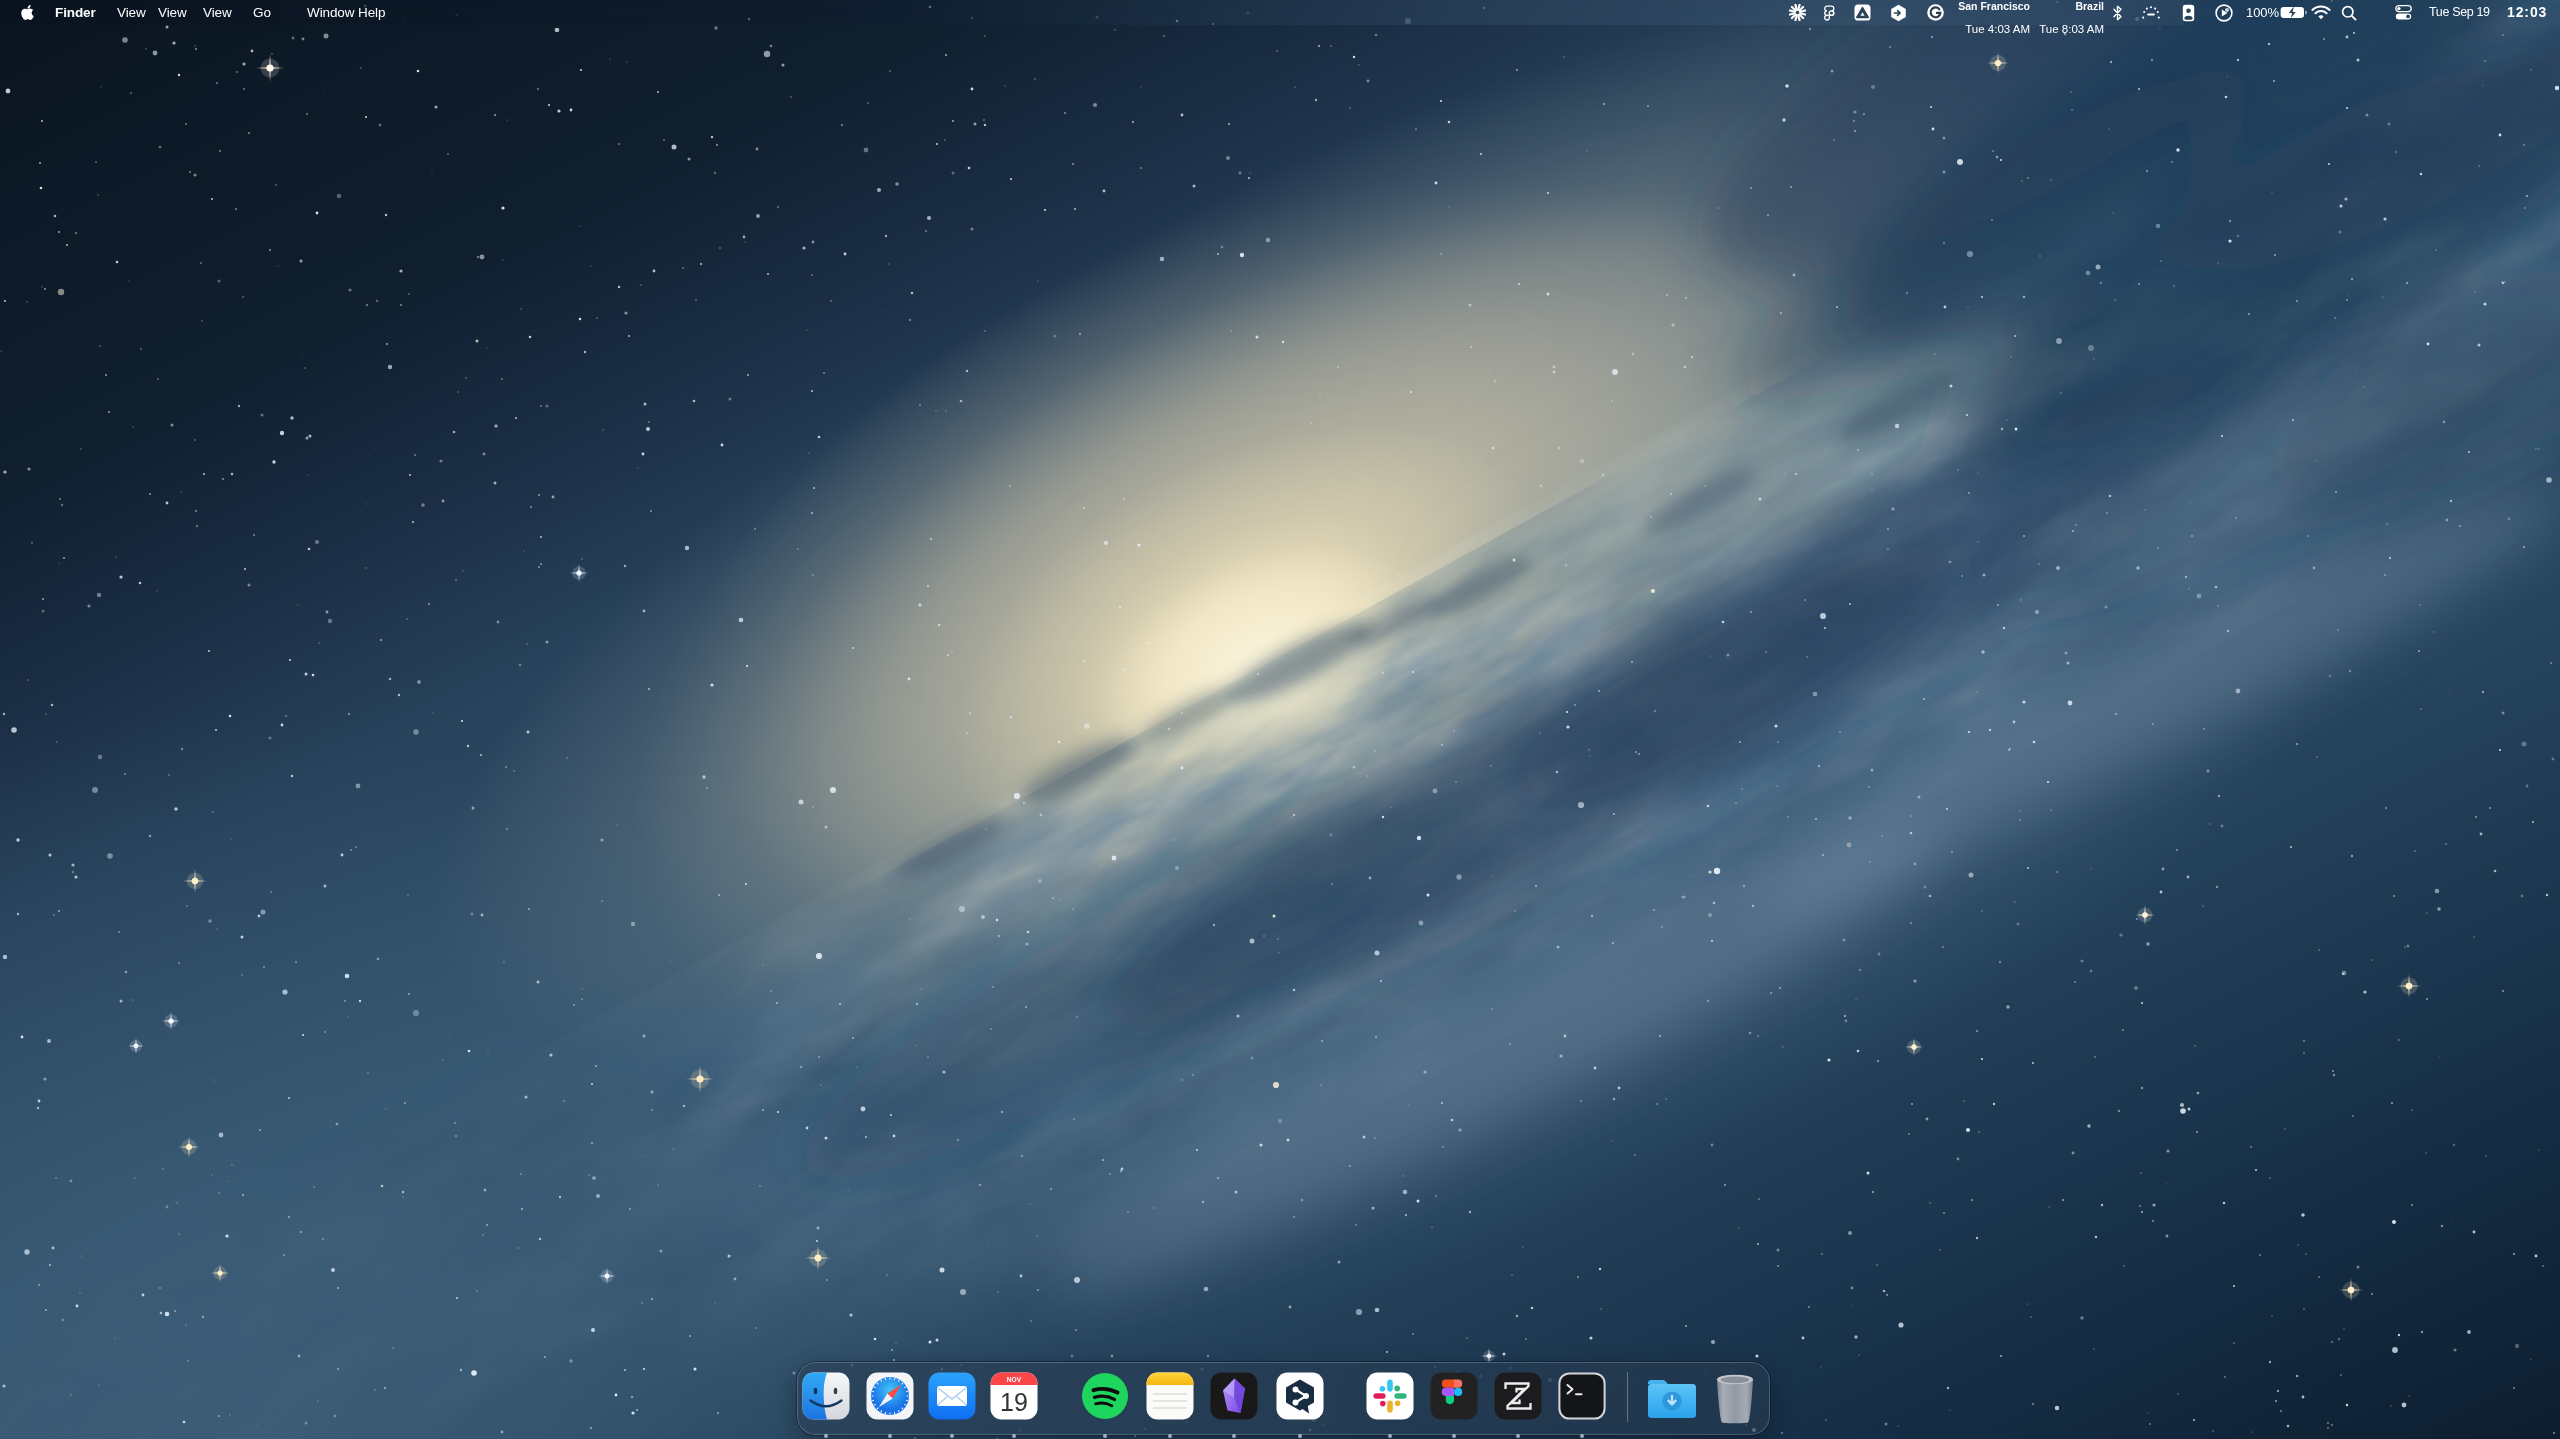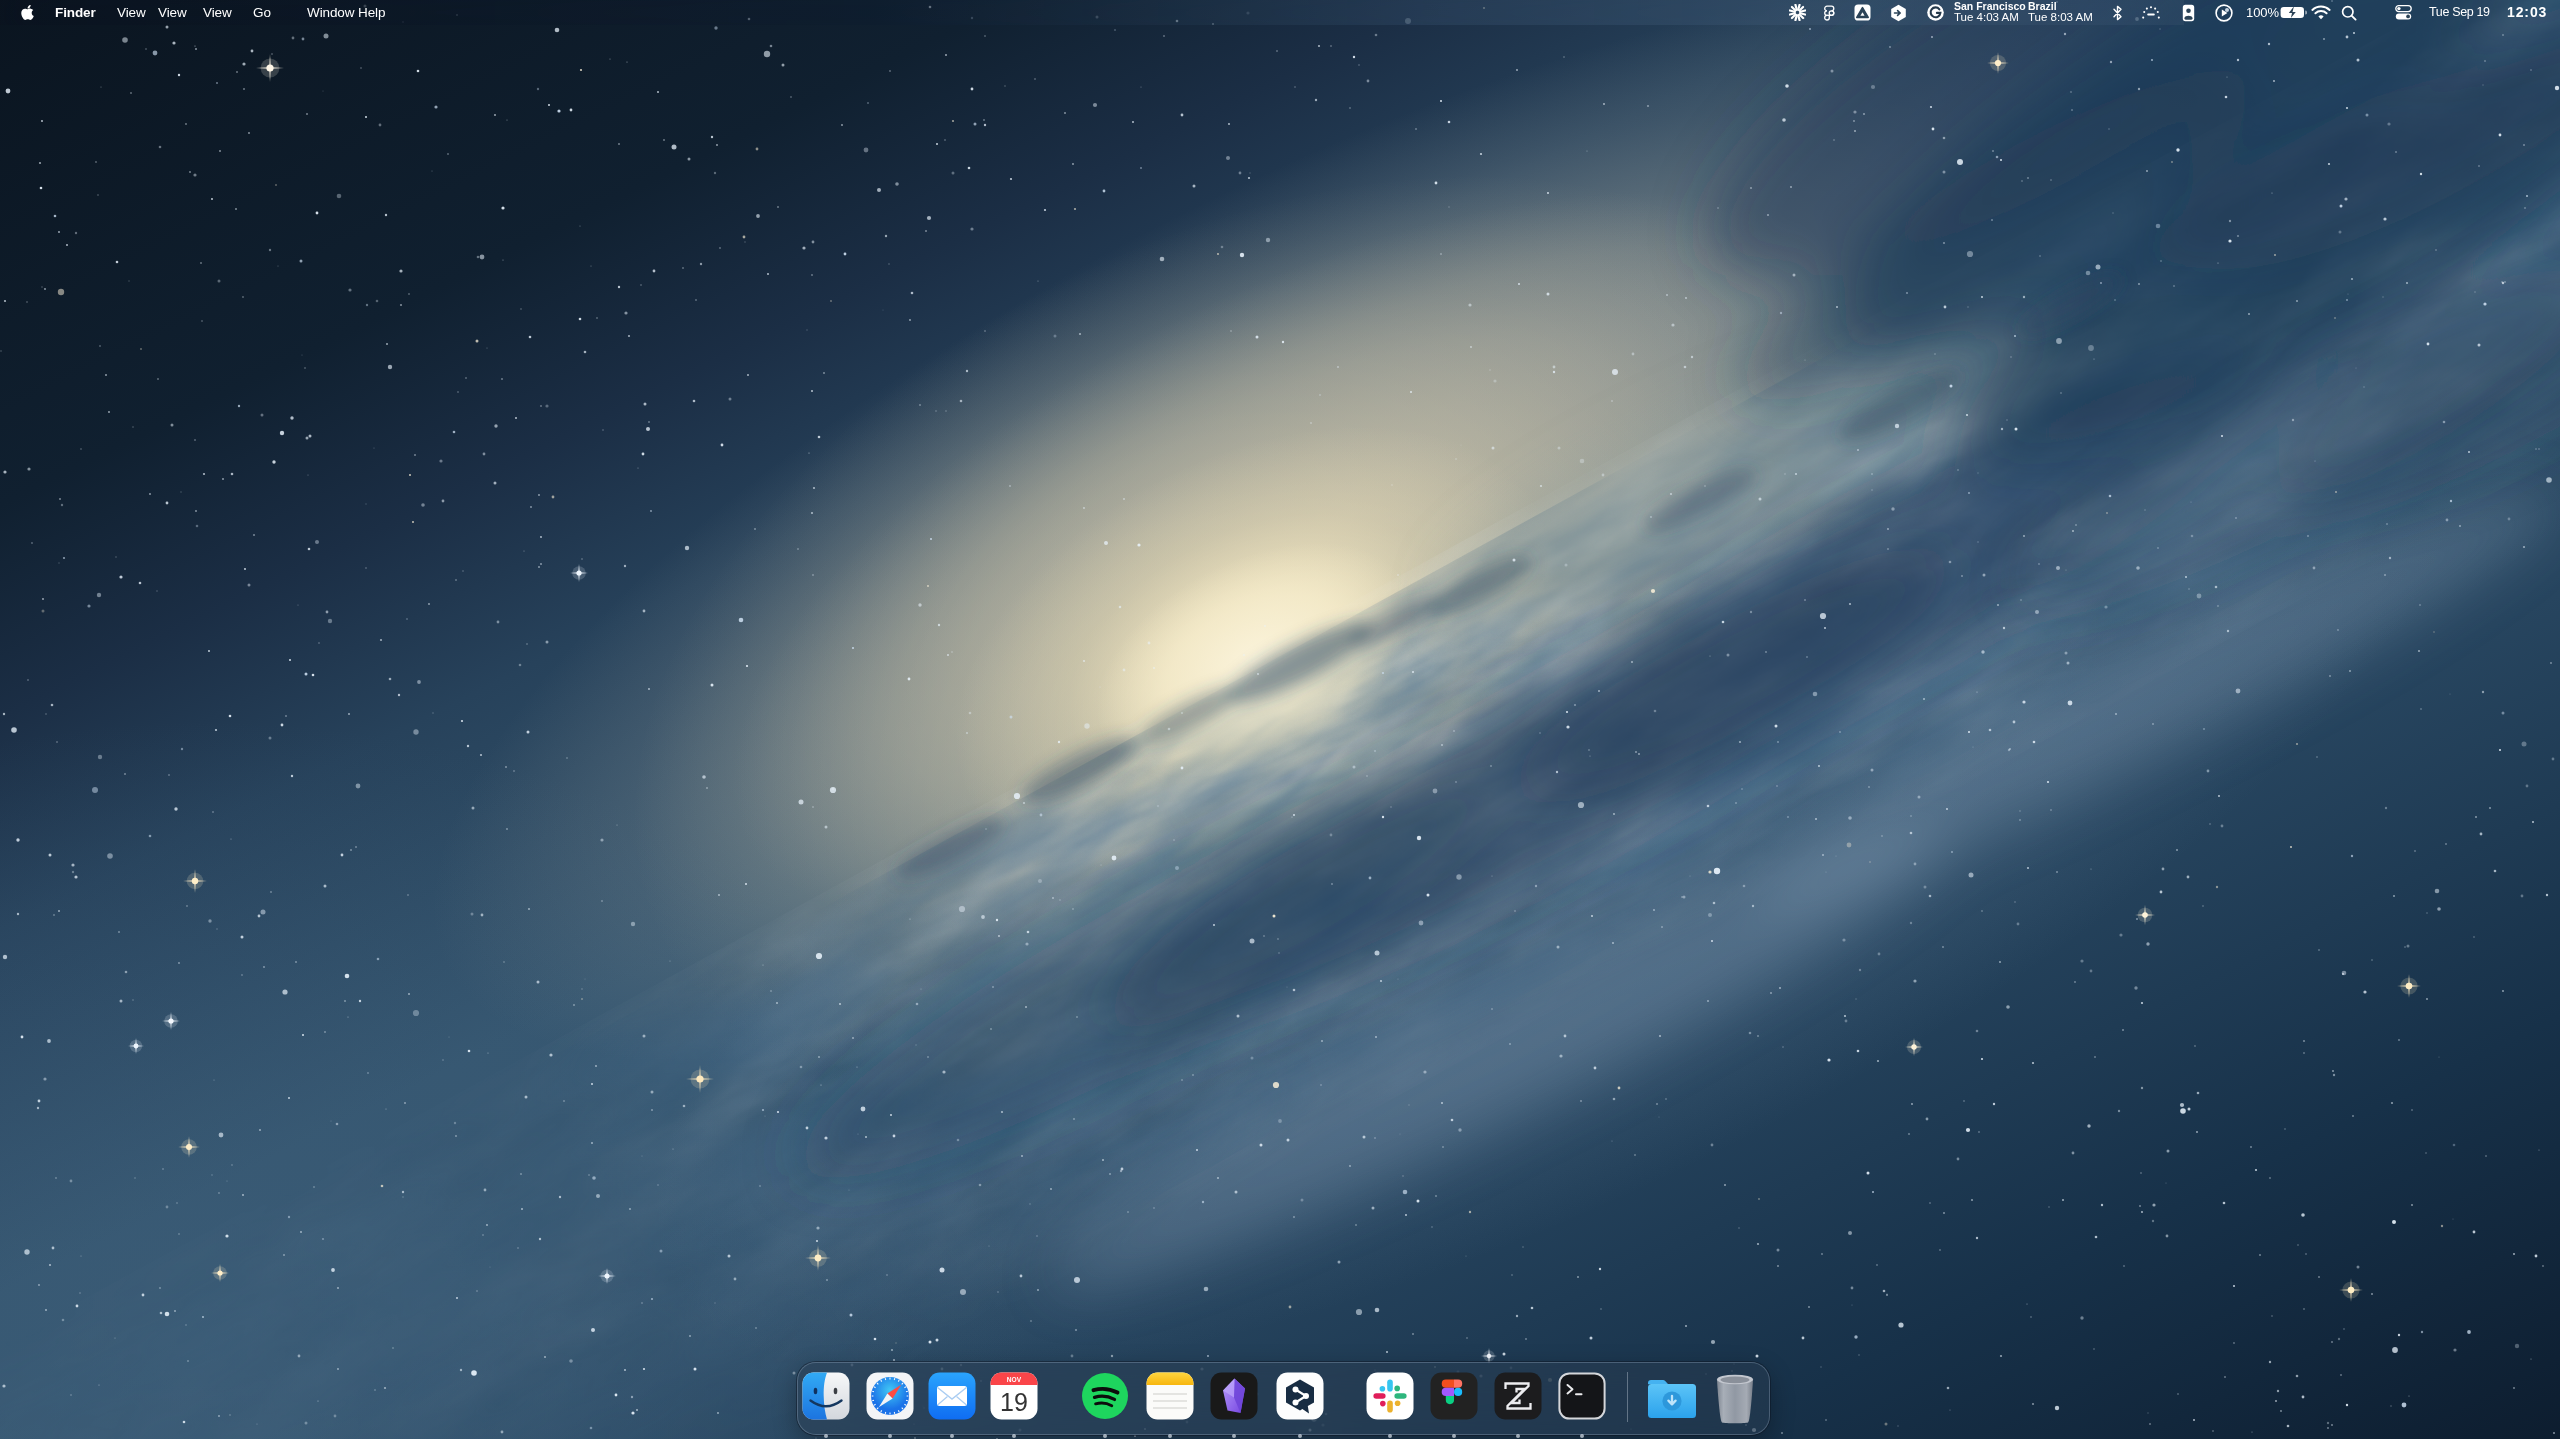--- a/index.html
+++ b/index.html
@@ -5,23 +5,23 @@
 #wall{position:absolute;left:0;top:0}
 .dock{position:absolute;left:797px;top:1362px;width:971px;height:71px;border-radius:19px;background:rgba(44,62,82,0.44);border:1px solid rgba(170,190,210,0.3);box-shadow:0 0 0 1px rgba(10,18,30,0.45), 0 8px 24px rgba(0,0,0,0.3);backdrop-filter:blur(24px)}
 .dicon{position:absolute}
 .ddot{position:absolute;top:1434px;width:4px;height:4px;border-radius:50%;background:rgba(235,242,250,0.65)}
 .dsep{position:absolute;left:1627px;top:1372px;width:1px;height:50px;background:rgba(220,230,240,0.35)}
 
 .menubar{position:absolute;left:0;top:0;width:2184px;height:25px;background:linear-gradient(to right, rgba(12,18,30,0.42) 0%, rgba(16,28,44,0.36) 40%, rgba(54,78,102,0.42) 66%, rgba(64,88,112,0.45) 82%, rgba(56,80,104,0.4) 100%);backdrop-filter:blur(28px) saturate(130%);color:#fff;z-index:10}
 .mi{position:absolute;top:0;height:25px;line-height:25px;font-size:13.5px;letter-spacing:-0.1px;color:#fff;white-space:nowrap}
 .mi.b{font-weight:bold}
 .micon{position:absolute;top:0;height:25px;display:flex;align-items:center;justify-content:center}
-.clk{position:absolute;top:1px;text-align:left;color:#fff;line-height:11px}
+.clk{position:absolute;top:1px;text-align:right;color:#fff;line-height:11px}
 .clk .c1{font-size:10.5px;font-weight:bold;display:block}
-.clk .c2{font-size:11.5px;display:block;margin-top:0px}
+.clk .c2{font-size:11.5px;display:block;margin-top:12px}
 </style>
 </head>
 <body>
 <svg id="wall" width="2560" height="1439" viewBox="0 0 2560 1439">
 <defs>
 <linearGradient id="sky" gradientUnits="userSpaceOnUse" x1="732" y1="-374" x2="1941" y2="2051">
  <stop offset="0" stop-color="#0a141f"></stop>
  <stop offset="0.17" stop-color="#102030"></stop>
  <stop offset="0.24" stop-color="#1b2e45"></stop>
  <stop offset="0.31" stop-color="#27425b"></stop>

